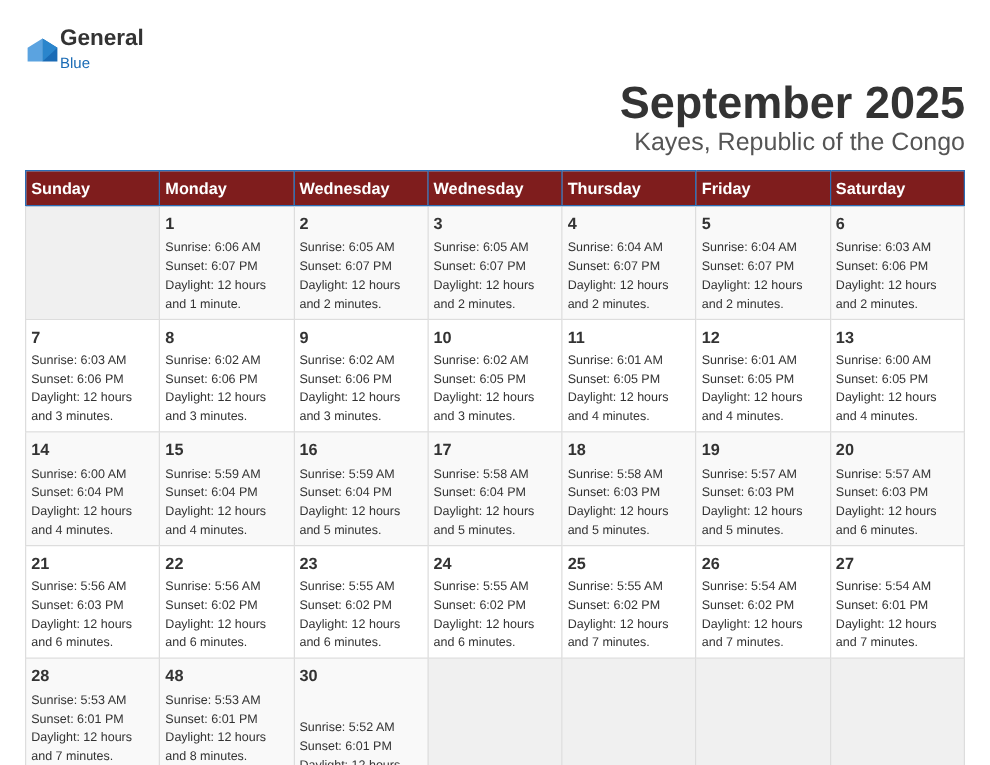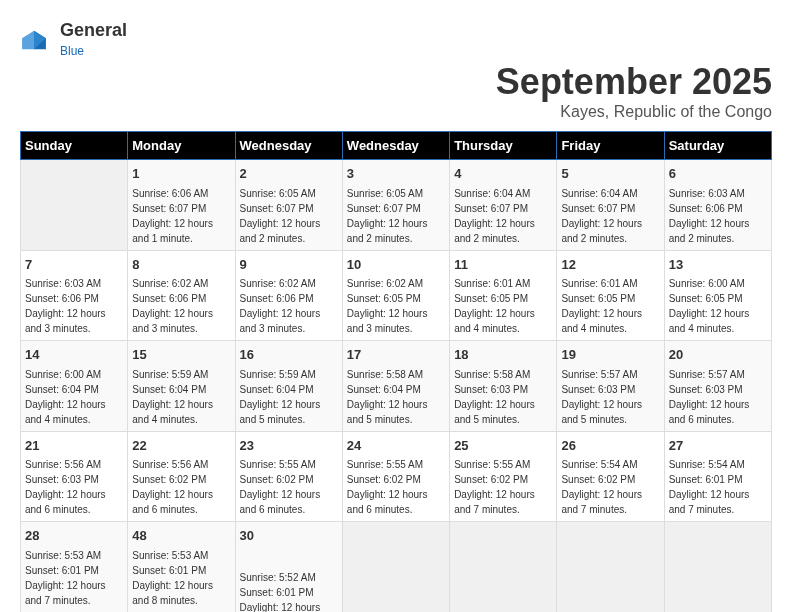--- a/index.html
+++ b/index.html
@@ -12,21 +12,21 @@
     }
     .header-area {
       display: flex;
       justify-content: space-between;
       align-items: flex-start;
       margin-bottom: 10px;
     }
     .logo {
       display: flex;
       align-items: center;
-      gap: 12px;
+      gap: 0;
     }
     .logo-text-general {
       font-size: 18px;
       font-weight: bold;
       color: #333;
     }
     .logo-text-blue {
       font-size: 12px;
       font-weight: normal;
       color: #1a6bb5;
@@ -38,30 +38,30 @@
     .title-area {
       text-align: right;
     }
     .main-title {
       font-size: 36px;
       font-weight: bold;
       color: #333;
       margin-top: 41px;
     }
     .subtitle {
-      font-size: 16px;
+      font-size: 20px;
       color: #555;
     }
     table {
       width: 100%;
       border-collapse: collapse;
       font-size: 11px;
     }
     thead tr {
-      background-color: #000000;
+      background-color: #7f1d1d;
       color: white;
     }
     thead th {
       padding: 6px 4px;
       text-align: left;
       font-size: 13px;
       font-weight: bold;
       border: 1px solid #2a6db5;
     }
     tbody tr {

